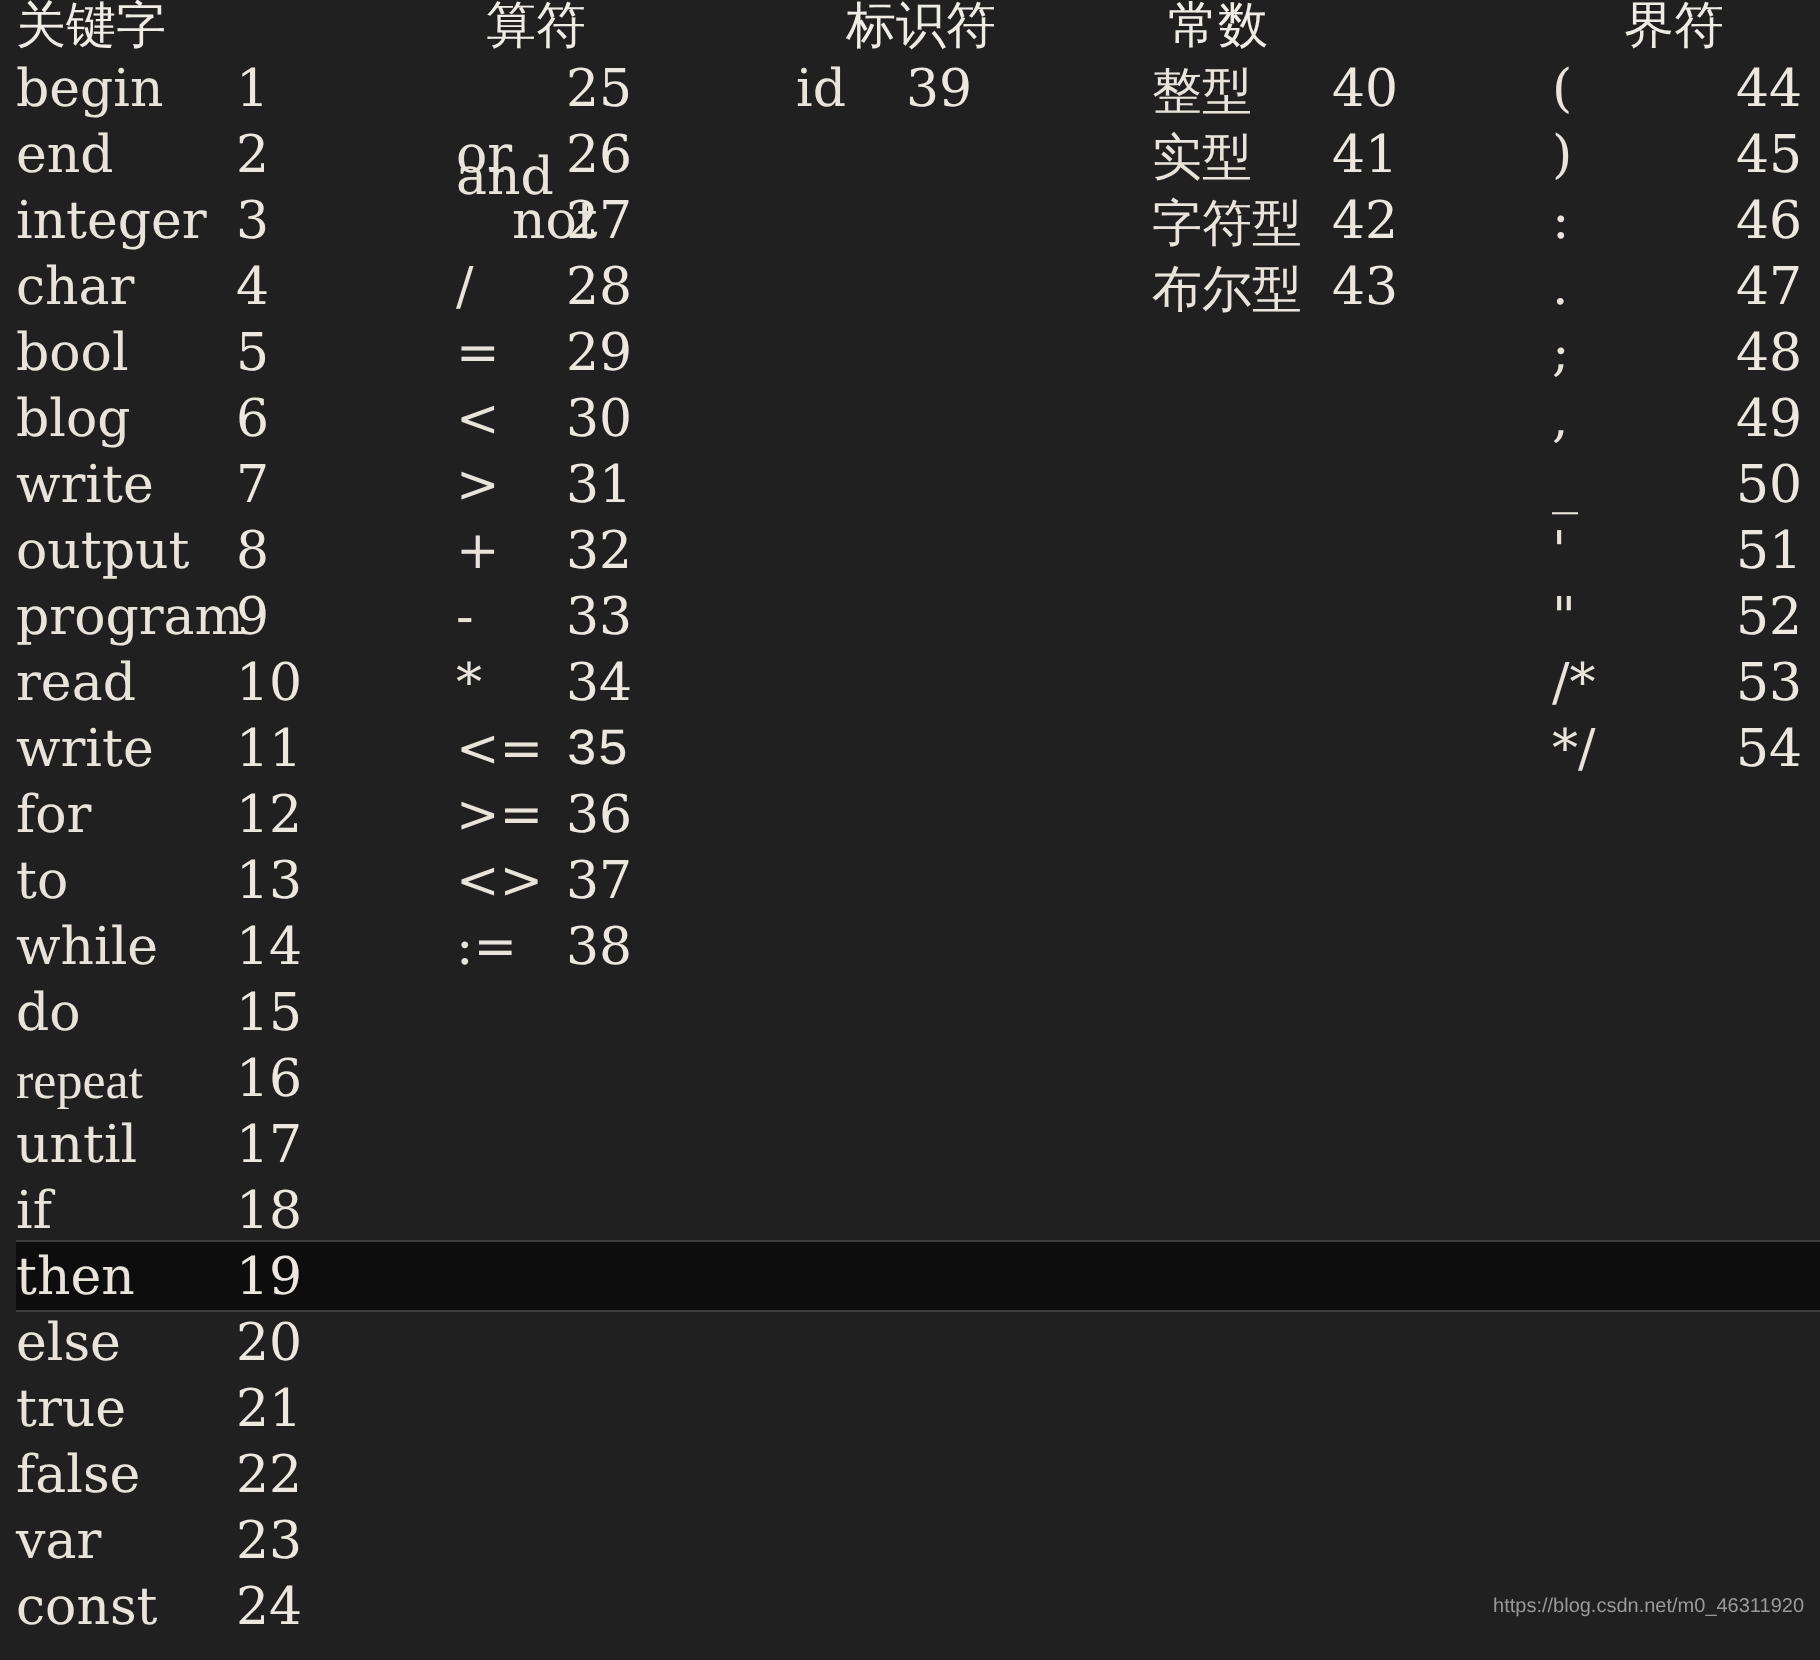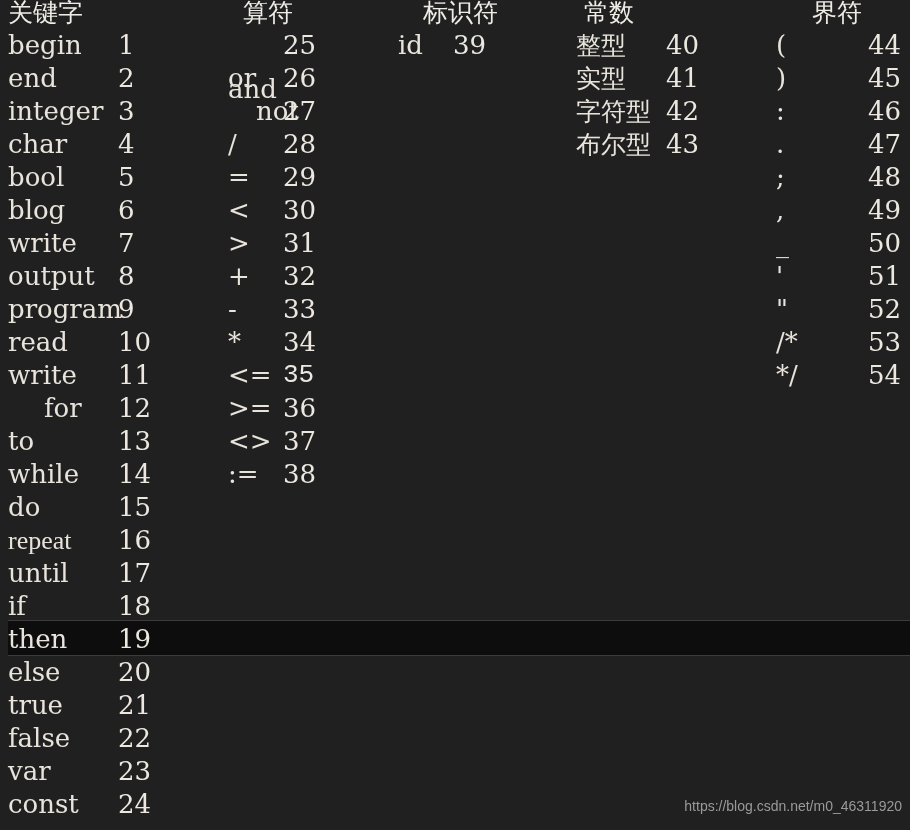--- a/index.html
+++ b/index.html
@@ -76,21 +76,21 @@
   .h-id    { left: 423px; }
   .h-const { left: 584px; }
   .h-delim { left: 812px; }
 
   .watermark {
     position: absolute;
     right: 8px;
     top: 798px;
     color: #9a9a9a;
     font-family: "Liberation Sans", "DejaVu Sans", sans-serif;
-    font-size: 14px;
+    font-size: 10px;
     white-space: pre;
   }
 </style>
 </head>
 <body>
 
 <div id="screen">
 
   <div class="highlight-band"></div>
 
@@ -116,21 +116,21 @@
       <div class="cell sym c-kw-label" style="top: 227px;">write</div>
       <div class="cell num c-kw-num" style="top: 227px;">7</div>
       <div class="cell sym c-kw-label" style="top: 260px;">output</div>
       <div class="cell num c-kw-num" style="top: 260px;">8</div>
       <div class="cell sym c-kw-label" style="top: 293px;">program</div>
       <div class="cell num c-kw-num" style="top: 293px;">9</div>
       <div class="cell sym c-kw-label" style="top: 326px;">read</div>
       <div class="cell num c-kw-num" style="top: 326px;">10</div>
       <div class="cell sym c-kw-label" style="top: 359px;">write</div>
       <div class="cell num c-kw-num" style="top: 359px;">11</div>
-      <div class="cell sym c-kw-label" style="top: 392px; margin-left: 36px;">for</div>
+      <div class="cell sym c-kw-label" style="top: 392px;">for</div>
       <div class="cell num c-kw-num" style="top: 392px;">12</div>
       <div class="cell sym c-kw-label" style="top: 425px;">to</div>
       <div class="cell num c-kw-num" style="top: 425px;">13</div>
       <div class="cell sym c-kw-label" style="top: 458px;">while</div>
       <div class="cell num c-kw-num" style="top: 458px;">14</div>
       <div class="cell sym c-kw-label" style="top: 491px;">do</div>
       <div class="cell num c-kw-num" style="top: 491px;">15</div>
       <div class="cell sym c-kw-label" style="top: 524px; font-family: Liberation Serif, serif;">repeat</div>
       <div class="cell num c-kw-num" style="top: 524px;">16</div>
       <div class="cell sym c-kw-label" style="top: 557px;">until</div>

